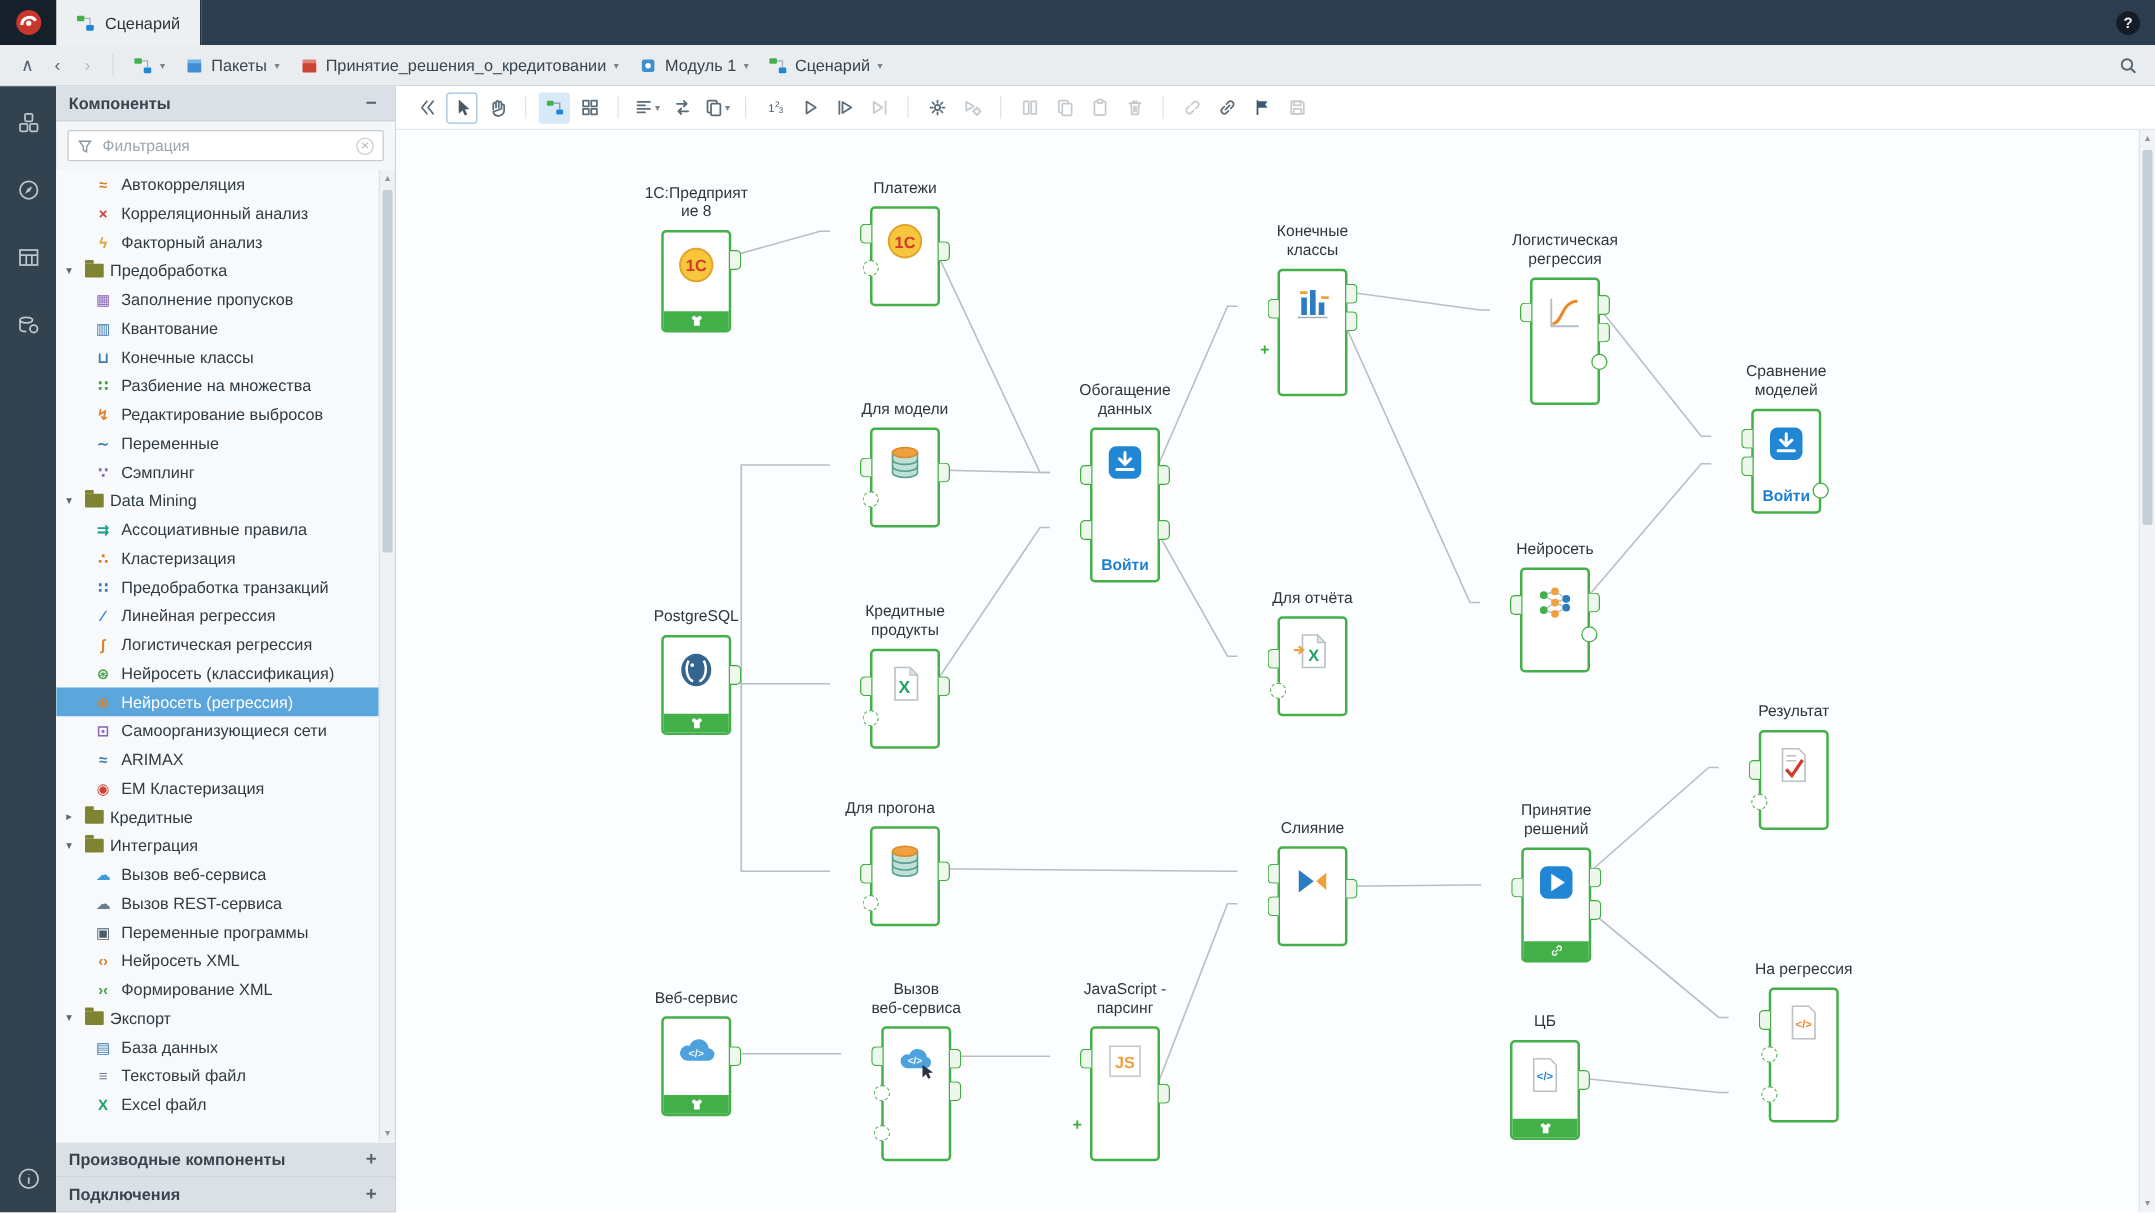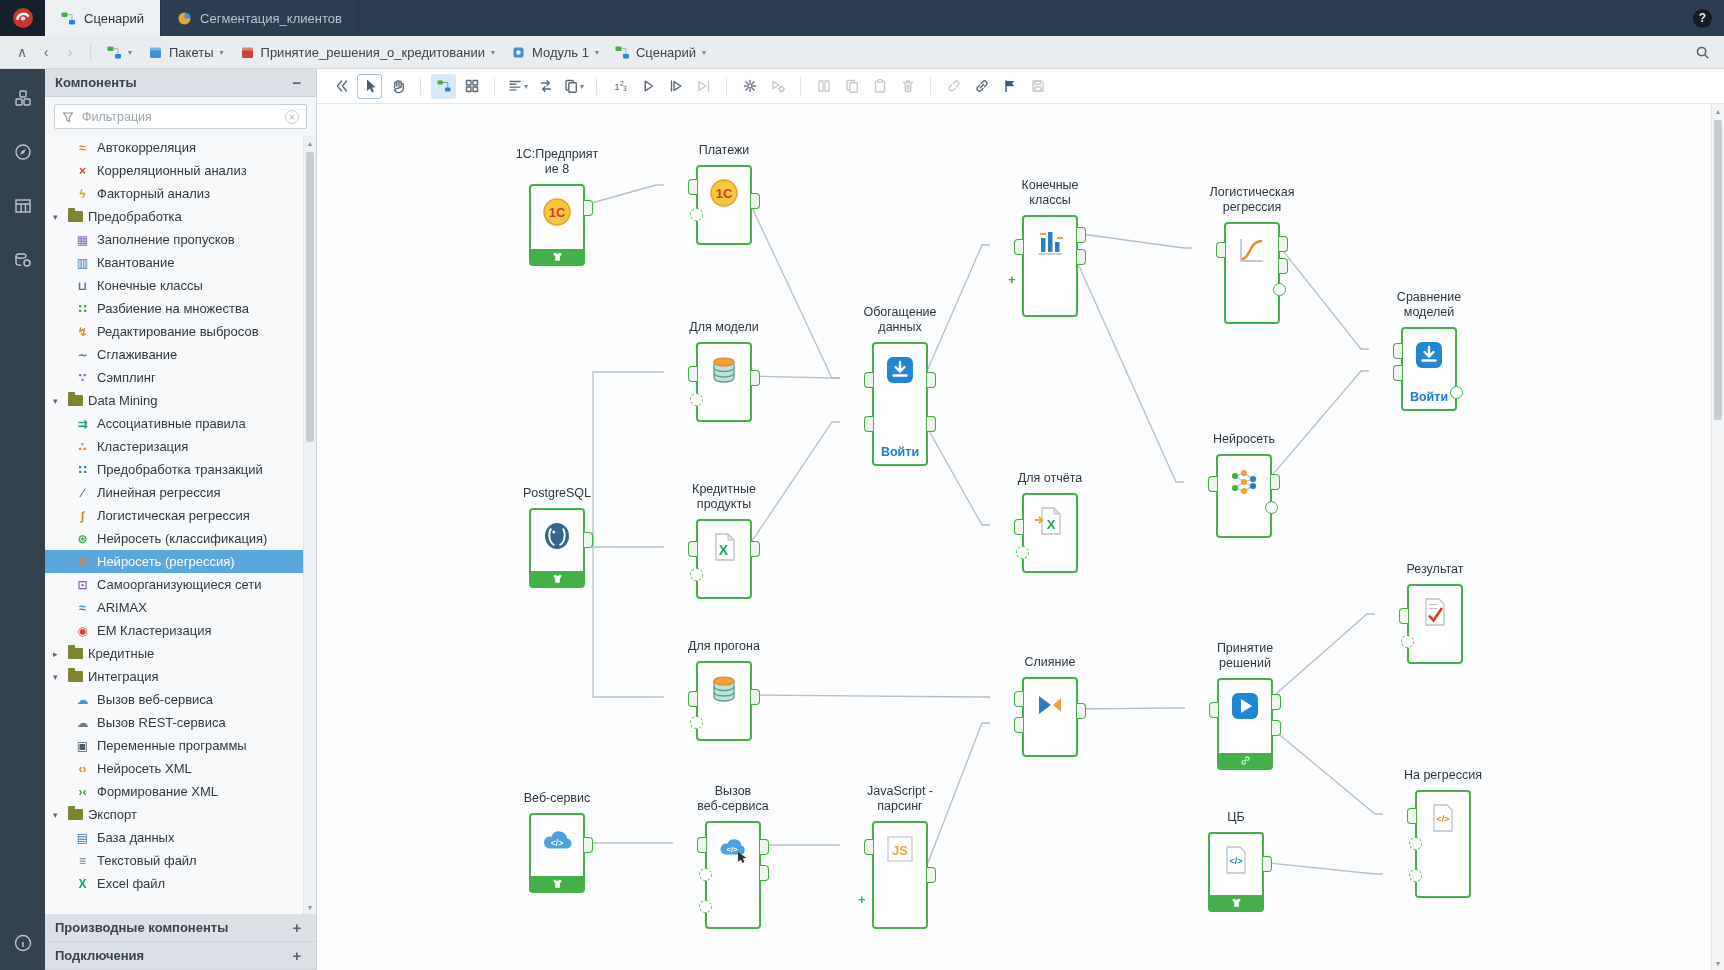--- a/index.html
+++ b/index.html
@@ -124,29 +124,20 @@
         <div class="tab active">
           <span class="icon">
             <svg width="15" height="15" viewBox="0 0 15 15">
               <rect x="0.5" y="1.5" width="6" height="4.5" rx="1" fill="#43b049"></rect>
               <rect x="8" y="9" width="6" height="4.5" rx="1" fill="#2186d4"></rect>
               <path d="M6.5 3.7 H11 V9" stroke="#9fb0ba" fill="none"></path>
             </svg>
           </span>
           <span>Сценарий</span>
         </div>
-        <div class="tab">
-          <span class="icon">
-            <svg width="15" height="15" viewBox="0 0 15 15">
-              <circle cx="7.5" cy="7.5" r="6" fill="#e8a33d"></circle>
-              <path d="M7.5 7.5 L7.5 1.5 A6 6 0 0 1 13.5 7.5 Z" fill="#3f8fd1"></path>
-            </svg>
-          </span>
-          <span>Сегментация_клиентов</span>
-        </div>
       </div>
     <div class="help-btn">?</div>
   </div>
 
   <div class="navbar" id="navbar">
       <span class="nav-btn">∧</span>
       <span class="nav-btn">‹</span>
       <span class="nav-btn disabled">›</span>
       <span class="nav-sep"></span>
       <span class="crumb">
@@ -308,21 +299,21 @@
           <div class="tree-row item">
             <span class="t-ico" style="color:#43a047">∷</span>
             <span class="lbl">Разбиение на множества</span>
           </div>
           <div class="tree-row item">
             <span class="t-ico" style="color:#d9822b">↯</span>
             <span class="lbl">Редактирование выбросов</span>
           </div>
           <div class="tree-row item">
             <span class="t-ico" style="color:#3a78b5">∼</span>
-            <span class="lbl">Сглаживание</span>
+            <span class="lbl">Переменные</span>
           </div>
           <div class="tree-row item">
             <span class="t-ico" style="color:#8a64b8">∵</span>
             <span class="lbl">Сэмплинг</span>
           </div>
           <div class="tree-row folder">
             <span class="t-arrow">▾</span>
             <span class="folder-swatch"></span>
             <span class="lbl">Data Mining</span>
           </div>
@@ -775,21 +766,21 @@
             <div class="node" style="left:1062px;top:223px;width:56px;height:84px">
               <span class="node-icon"><svg viewBox="0 0 34 34">
                   <rect x="4" y="4" width="26" height="26" rx="6" fill="#2186d4"></rect>
                   <path d="M17 9 v9.5 M12.5 14 L17 18.5 L21.5 14 M10.5 22.5 h13" stroke="#fff" stroke-width="2.4" fill="none" stroke-linecap="round" stroke-linejoin="round"></path>
                 </svg></span>
               <span class="node-inner-label">Войти</span>
               <span class="port-in" style="top:14px"></span>
               <span class="port-in" style="top:36px"></span>
               <span class="port-semi" style="top:57px"></span>
             </div>
-            <div class="node-label" style="left:315px;top:535px">Для прогона</div>
+            <div class="node-label" style="left:303px;top:535px">Для прогона</div>
             <div class="node" style="left:357px;top:557px;width:56px;height:80px">
               <span class="node-icon"><svg viewBox="0 0 34 34">
                   <path d="M7 9 v16 c0 2.2 4.5 4 10 4 s10 -1.8 10 -4 V9" fill="#bfe0d8" stroke="#5aa08e" stroke-width="1.3"></path>
                   <ellipse cx="17" cy="9" rx="10" ry="4" fill="#f0a03c" stroke="#d98a27" stroke-width="1.2"></ellipse>
                   <path d="M7 14.5 c0 2.2 4.5 4 10 4 s10 -1.8 10 -4 M7 20 c0 2.2 4.5 4 10 4 s10 -1.8 10 -4" stroke="#5aa08e" fill="none" stroke-width="1.3"></path>
                 </svg></span>
               <span class="port-in" style="top:28px"></span>
               <span class="port-dash" style="top:53px"></span>
               <span class="port-out" style="top:26px"></span>
             </div>

